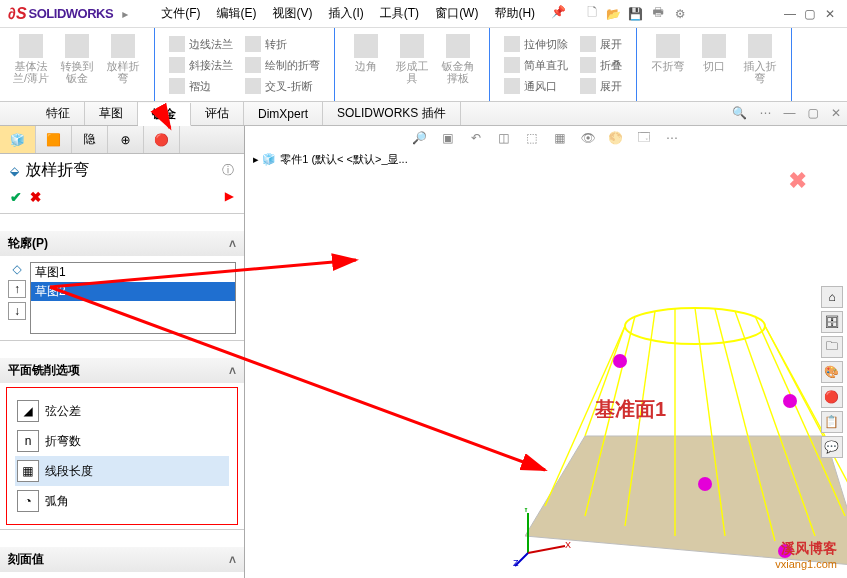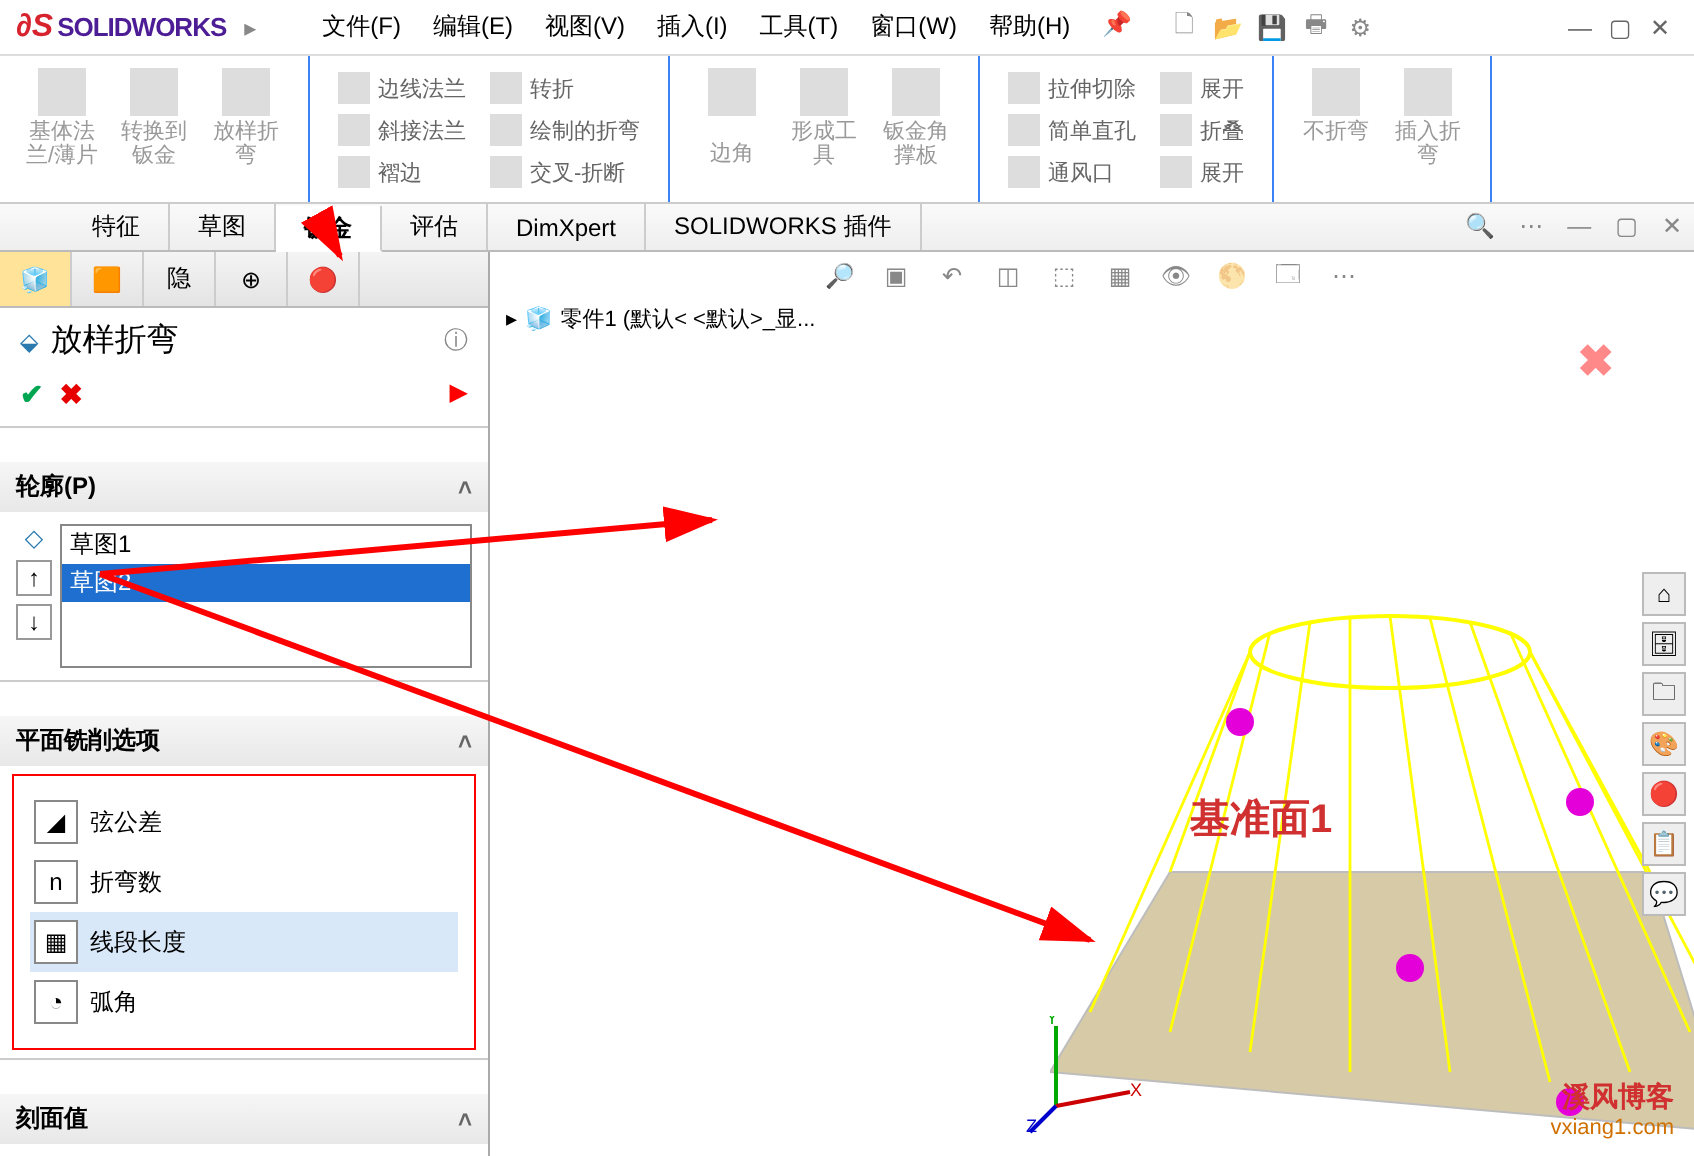--- a/index.html
+++ b/index.html
@@ -156,21 +156,21 @@
         </div>
       <div class="ribbon-btn-small">
           <span class="icon"></span>
           <span>交叉-折断</span>
         </div>
     </div>
   </div>
   <div class="ribbon-group">
     <div class="ribbon-btn-large">
         <div class="icon"></div>
-        <div class="label" style="white-space:pre-line;margin-top:11px;">边角</div>
+        <div class="label" style="white-space:pre-line;">边角</div>
       </div>
     <div class="ribbon-btn-large">
         <div class="icon"></div>
         <div class="label" style="white-space:pre-line;">形成工
 具</div>
       </div>
     <div class="ribbon-btn-large">
         <div class="icon"></div>
         <div class="label" style="white-space:pre-line;">钣金角
 撑板</div>
@@ -203,20 +203,24 @@
       <div class="ribbon-btn-small">
           <span class="icon"></span>
           <span>展开</span>
         </div>
     </div>
   </div>
   <div class="ribbon-group">
     <div class="ribbon-btn-large">
         <div class="icon"></div>
         <div class="label">不折弯</div>
+      </div>
+    <div class="ribbon-btn-large">
+        <div class="icon"></div>
+        <div class="label">切口</div>
       </div>
     <div class="ribbon-btn-large">
         <div class="icon"></div>
         <div class="label" style="white-space:pre-line;">插入折
 弯</div>
       </div>
   </div>
 </div>
 
 <div class="tabstrip">

